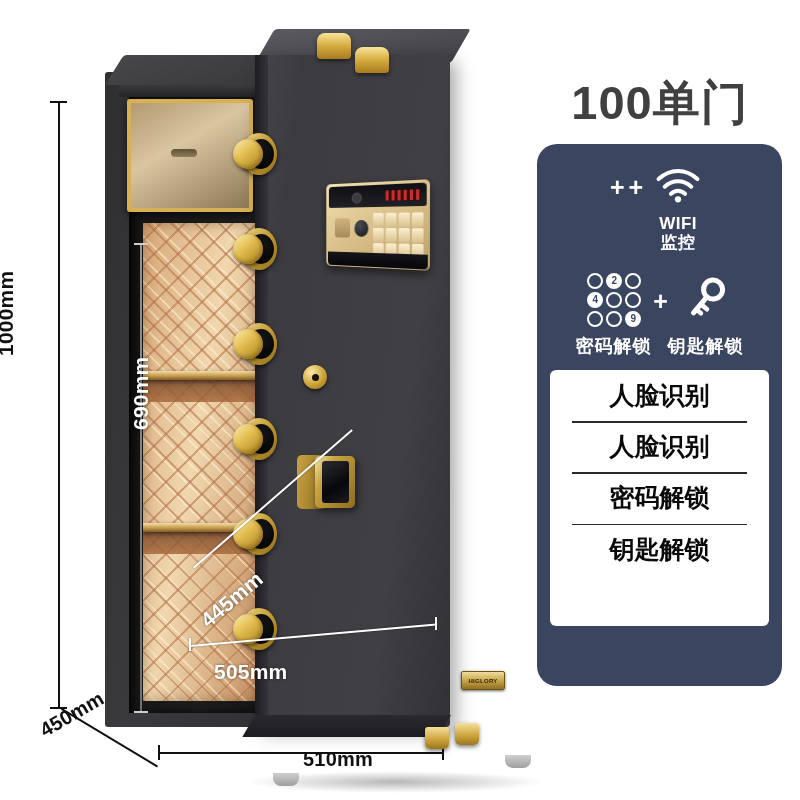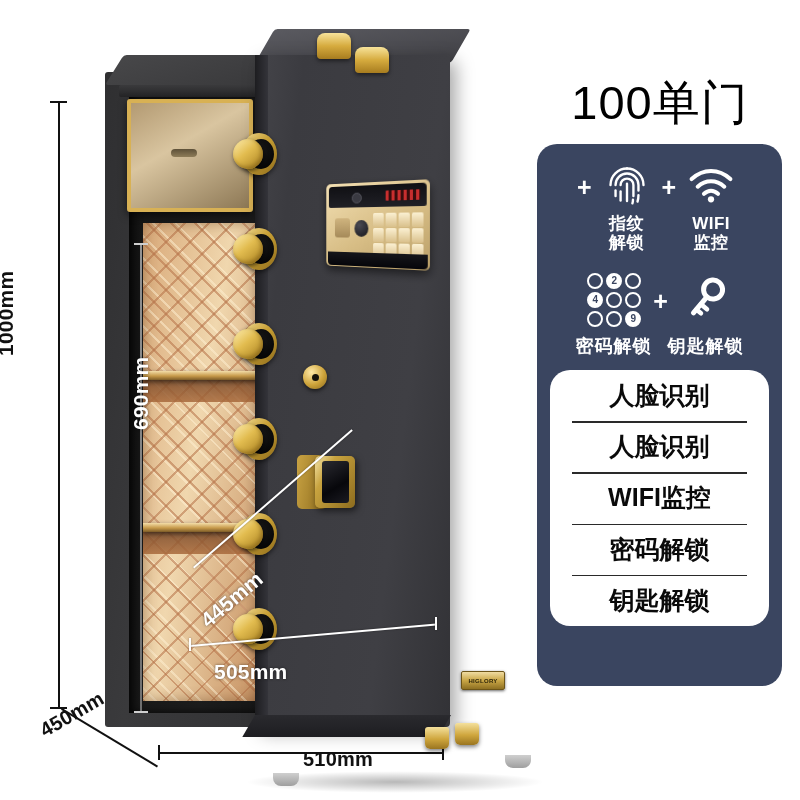--- a/index.html
+++ b/index.html
@@ -180,21 +180,21 @@
       background:linear-gradient(#cfcfcf,#9f9f9f);}
   .foot.f1{left:168px;top:718px;}
   .foot.f2{left:400px;top:700px;}
   .shadow{position:absolute;left:140px;top:716px;width:300px;height:22px;
       background:radial-gradient(ellipse at center,rgba(0,0,0,.28),rgba(0,0,0,0) 70%);}
 
   
   .info{position:absolute;left:520px;top:0;width:280px;height:800px;}
 
   .title{position:absolute;left:0;top:72px;width:280px;text-align:center;
-      font-size:47px;font-weight:400;color:#000000;letter-spacing:1px;}
+      font-size:47px;font-weight:700;color:#404040;letter-spacing:1px;}
 
   .bluecard{position:absolute;left:17px;top:144px;width:245px;height:542px;
       background:#3a4560;border-radius:20px;padding:0;}
 
   .icrow{position:absolute;left:0;top:16px;width:245px;
       display:flex;align-items:flex-start;justify-content:center;gap:4px;}
   .iccell{width:62px;text-align:center;color:#fff;}
   .icglyph{height:50px;display:flex;align-items:center;justify-content:center;}
   .icplus{color:#fff;font-size:25px;font-weight:700;line-height:50px;padding-top:2px;}
   .iclabel{font-size:17px;font-weight:700;line-height:1.12;margin-top:4px;letter-spacing:.5px;}
@@ -206,21 +206,21 @@
   .padgrid b{display:block;width:16px;height:16px;border-radius:50%;
       border:2px solid #fff;box-sizing:border-box;
       font-size:10px;line-height:12px;text-align:center;color:#3a4560;font-weight:700;}
   .padgrid b.on{background:#fff;}
   .row2labels{position:absolute;left:0;top:190px;width:245px;text-align:center;
       color:#fff;font-size:18px;font-weight:700;letter-spacing:1px;}
   .row2labels span{display:inline-block;}
   .row2labels span+span{margin-left:10px;}
 
   .whitecard{position:absolute;left:13px;top:226px;width:219px;height:256px;
-      background:#fff;border-radius:20px;padding:0;}
+      background:#fff;border-radius:6px;padding:0;}
   .frow{height:51.2px;display:flex;align-items:center;justify-content:center;
       font-size:25px;font-weight:700;color:#0a0a0a;position:relative;}
   .frow+.frow:before{content:"";position:absolute;left:22px;right:22px;top:0;
       height:1.5px;background:#2a2a2a;}
 
   .weight{position:absolute;left:0;top:492px;width:245px;text-align:center;
       color:#fff;font-size:28px;font-weight:800;letter-spacing:.5px;}
 </style>
 </head>
 <body>
@@ -361,41 +361,20 @@
 
     <div class="title">100单门</div>
 
     <div class="bluecard">
 
       <div class="icrow">
 
 
         <div class="icplus">+</div>
 
-        <div class="iccell">
-          <div class="icglyph">
-            <svg width="44" height="44" viewBox="0 0 48 48">
-              <g fill="none" stroke="#fff" stroke-width="2.6" stroke-linecap="round">
-                <path d="M24 6c-9.9 0-18 8.1-18 18"></path>
-                <path d="M42 24c0-9.9-8.1-18-18-18"></path>
-                <path d="M11.5 24c0-6.9 5.6-12.5 12.5-12.5S36.5 17.1 36.5 24v6"></path>
-                <path d="M11.5 30v6"></path>
-                <path d="M17 24c0-3.9 3.1-7 7-7s7 3.1 7 7v12"></path>
-                <path d="M17 31v10"></path>
-                <path d="M24 22.5v19"></path>
-                <path d="M36.5 35c0 4-1 7-1 7"></path>
-                <path d="M30.5 40c0 2-.6 4-.6 4"></path>
-              </g>
-            </svg>
-          </div>
-          <div class="iclabel">
-            <div>指纹</div>
-            <div>解锁</div>
-          </div>
-        </div>
 
         <div class="icplus">+</div>
 
         <div class="iccell">
           <div class="icglyph">
             <svg width="48" height="44" viewBox="0 0 52 40">
               <g fill="none" stroke="#fff" stroke-width="4.4" stroke-linecap="round">
                 <path d="M5 13.5C11.4 7.6 18.4 4.8 26 4.8s14.6 2.8 21 8.7"></path>
                 <path d="M11.6 21.8C15.9 17.9 20.7 16 26 16s10.1 1.9 14.4 5.8"></path>
                 <path d="M18.4 29.6c2.4-2.2 4.9-3.3 7.6-3.3s5.2 1.1 7.6 3.3"></path>
@@ -437,20 +416,19 @@
       </div>
 
       <div class="row2labels">
         <span>密码解锁</span>
         <span>钥匙解锁</span>
       </div>
 
       <div class="whitecard">
         <div class="frow">人脸识别</div>
         <div class="frow">人脸识别</div>
-        <div class="frow">WIFI监控</div>
         <div class="frow">密码解锁</div>
         <div class="frow">钥匙解锁</div>
       </div>
 
     </div>
   </div>
 </div>
 
 </body></html>

